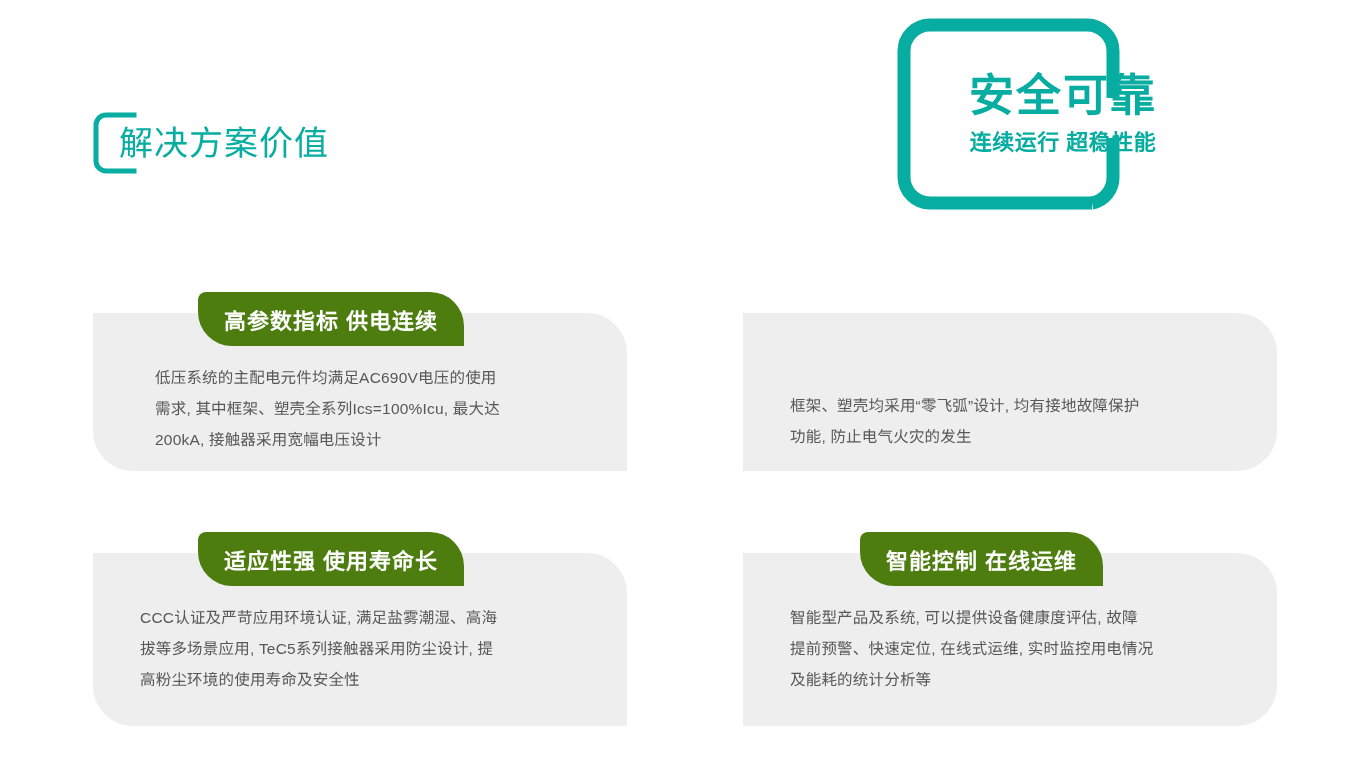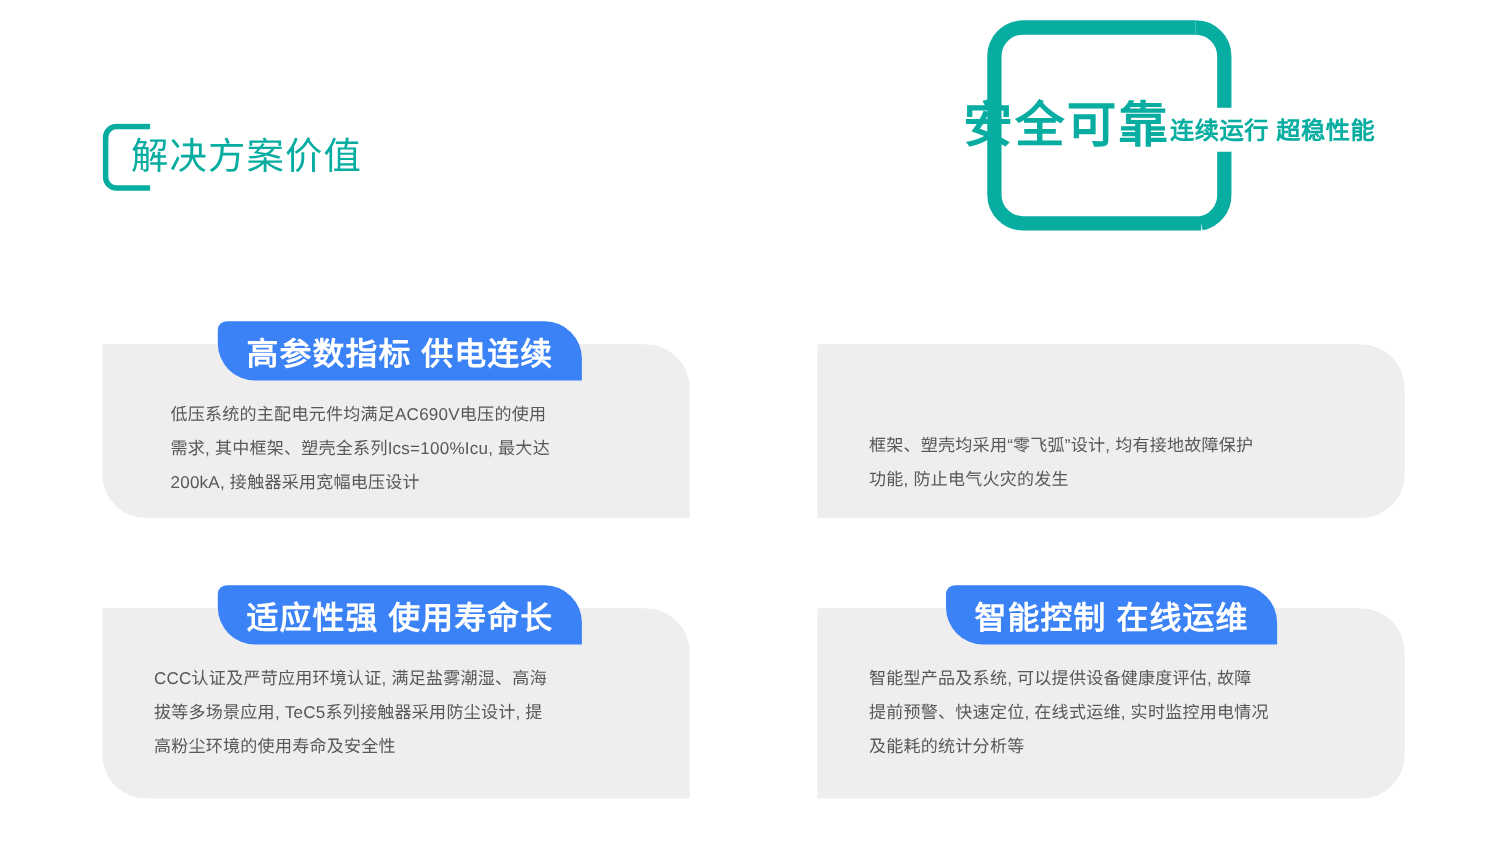--- a/index.html
+++ b/index.html
@@ -36,21 +36,21 @@
   }
 
   
   .badge{
     position:absolute;left:897px;top:18px;
     width:284px;height:192px;
   }
   .badge-frame{position:absolute;left:0;top:0;}
   .badge-text{
     position:absolute;left:0;top:0;width:284px;height:192px;
-    display:flex;flex-direction:row;
+    display:flex;flex-direction:column;
     align-items:center;justify-content:center;
     padding-left:48px;
     box-sizing:border-box;
   }
   .badge-main{
     font-size:45px;font-weight:bold;color:#07ada1;
     letter-spacing:2px;line-height:1.08;white-space:nowrap;
   }
   .badge-sub{
     font-size:22px;font-weight:bold;color:#07ada1;
@@ -83,23 +83,23 @@
     letter-spacing:0.2px;
   }
   .body-r1c1{left:155px;top:362px;width:430px;}
   .body-r1c2{left:790px;top:362px;width:440px;margin-top:28px;}
   .body-r2c1{left:140px;top:602px;width:450px;}
   .body-r2c2{left:790px;top:602px;width:450px;}
 
   
   .pill{
     position:absolute;
-    background:#3b82f6;
+    background:#4d7c0f;
     color:#ffffff;
-    font-size:29px;
+    font-size:22px;
     font-weight:bold;
     letter-spacing:1px;
     display:flex;
     align-items:center;
     justify-content:center;
     border-radius:8px 34px 0 34px;
     white-space:nowrap;
     box-sizing:border-box;
     padding:0 26px;
   }

